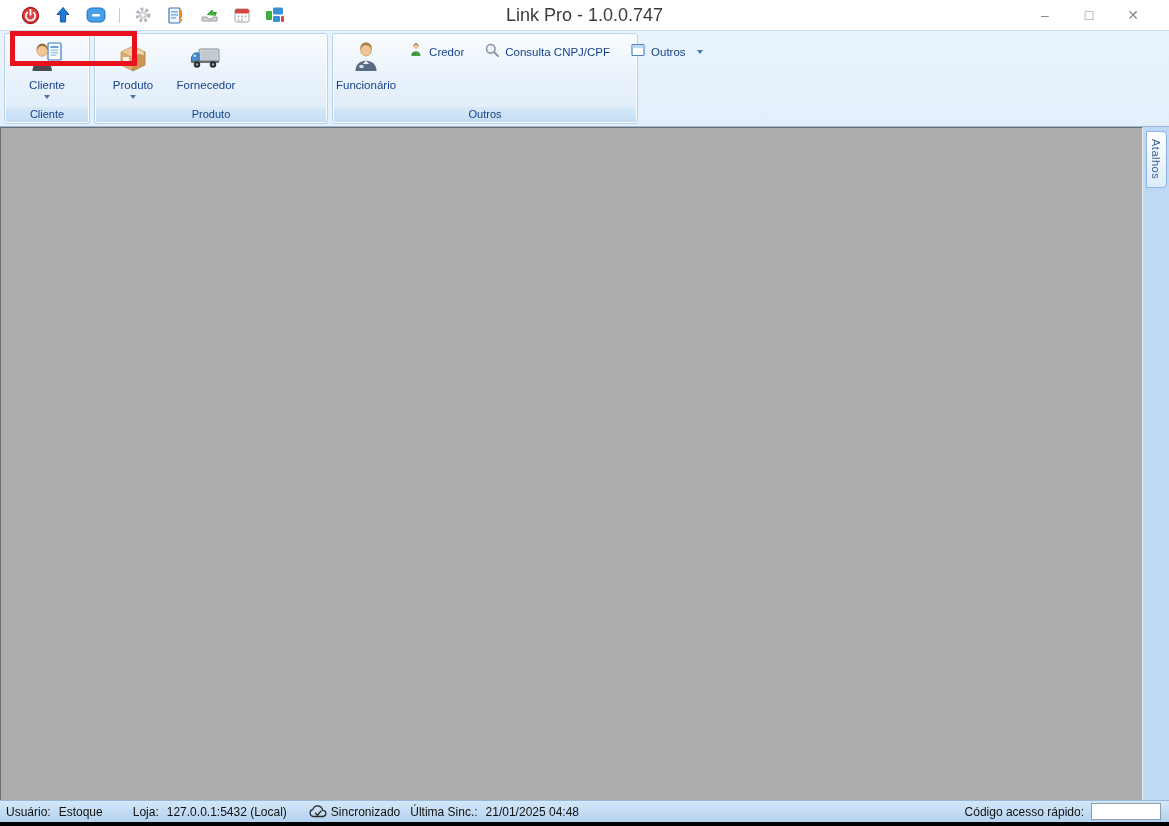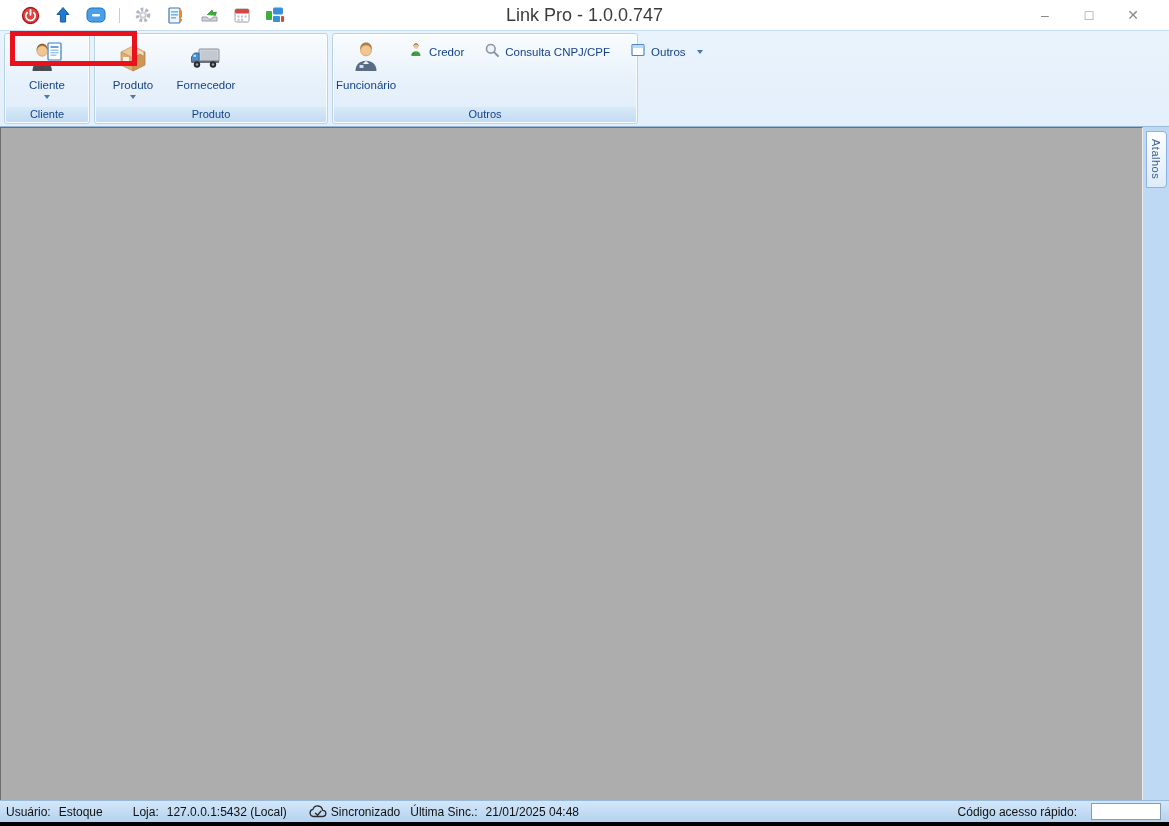--- a/index.html
+++ b/index.html
@@ -37,21 +37,21 @@
   
   .mainrow { flex:1 1 auto; display:flex; min-height:0; }
   .workspace { flex:1 1 auto; background:#adadad; border-top:1px solid #6e6e6e; border-left:1px solid #6e6e6e; border-right:1px solid #ececec; }
   .rightstrip { flex:0 0 26px; background:#bdd9f4; display:flex; justify-content:center; padding-top:4px; }
   .atalhos-tab { width:21px; height:57px; background:linear-gradient(#fdfeff,#ddecfa); border:1px solid #8db2e3; border-radius:0 4px 4px 0; display:flex; align-items:center; justify-content:center; }
   .atalhos-tab span { writing-mode:vertical-rl; font-size:11px; color:#3c5f8c; letter-spacing:.5px; }
 
   
   .statusbar { height:22px; flex:0 0 auto; background:linear-gradient(#d4e7f9,#b4d2ef); border-top:1px solid #96b8da; display:flex; align-items:center; font-size:12px; color:#111; padding:0 8px 0 6px; }
   .statusbar .lbl { color:#111; } .ml8{margin-left:8px} .ml10{margin-left:10px} .ml22{margin-left:22px} .ml30{margin-left:30px} .ml4{margin-left:4px}
-  .status-right { margin-left:auto; display:flex; align-items:center; gap:14px;justify-content:center; }
+  .status-right { margin-left:auto; display:flex; align-items:center; gap:7px;justify-content:center; }
   .quick-input { width:70px; height:17px; border:1px solid #8a9cae; background:#fff; font-size:12px; padding:0 3px; outline:none; }
 
   .blackbar { height:4px; background:#000; flex:0 0 auto; }
 
   
   .annotation { position:absolute; left:10px; top:31px; width:127px; height:35px; border:5px solid #e8111c; z-index:50; pointer-events:none; }
 </style>
 </head>
 <body>
 

